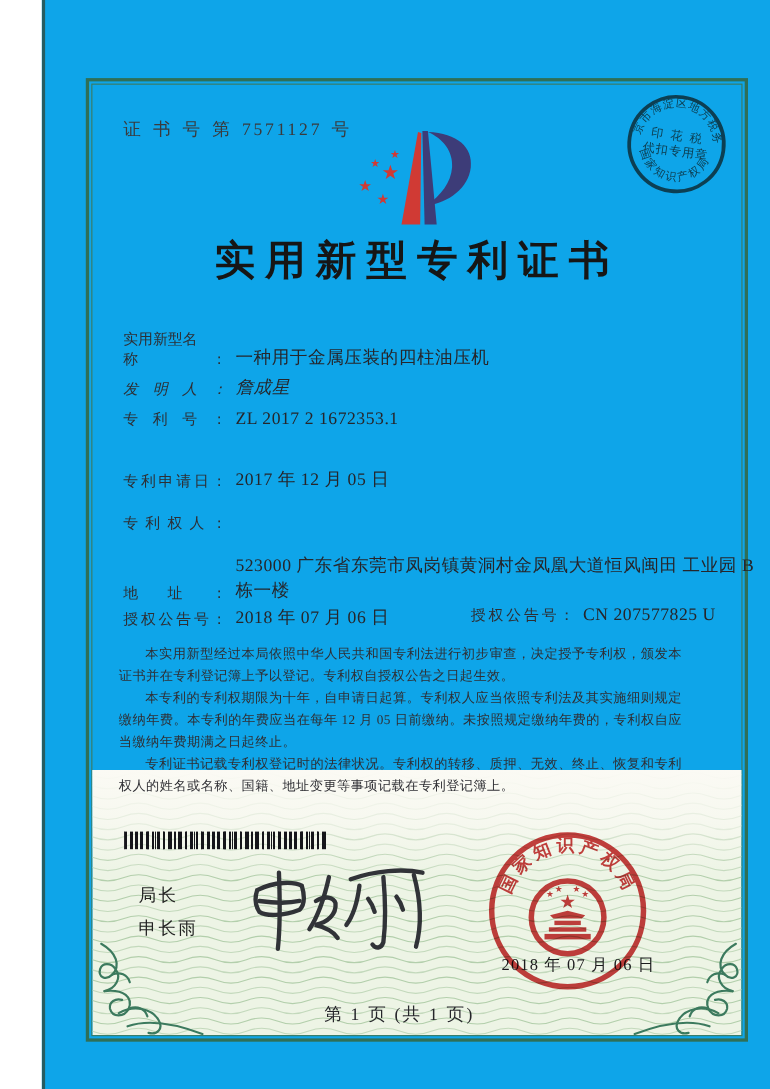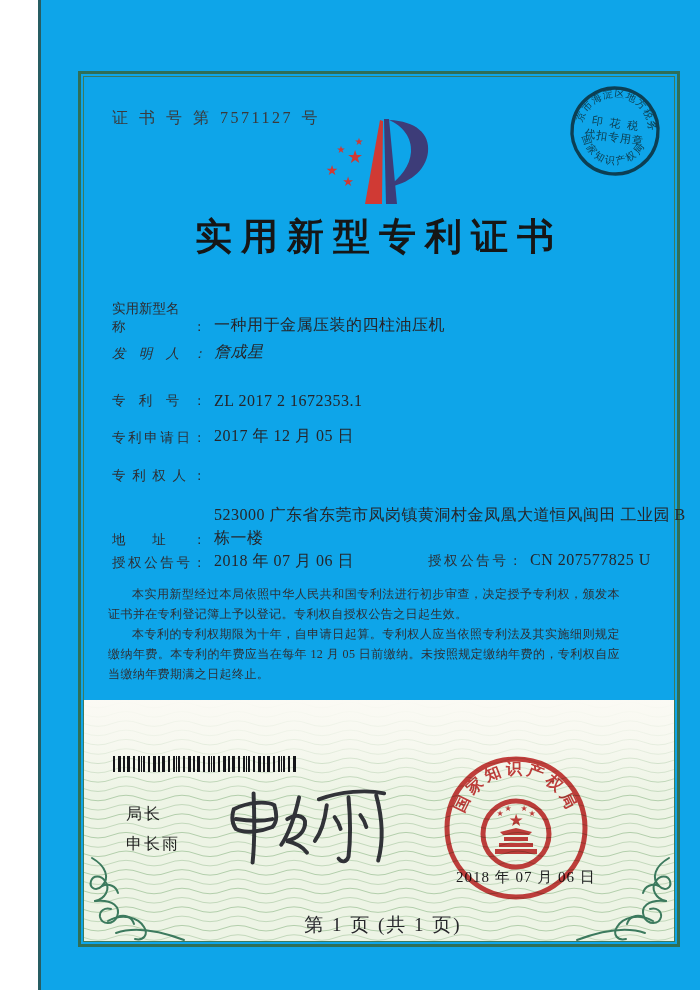--- a/index.html
+++ b/index.html
@@ -24,21 +24,21 @@
   .cert-no{position:absolute;left:74px;top:108px;font-size:16px;letter-spacing:2.5px;word-spacing:2px;color:#3a3a3c;}
   .logo{position:absolute;left:280px;top:114px;width:120px;height:95px;}
   .title{position:absolute;left:40px;top:212px;width:602px;text-align:center;
     font-size:37px;font-weight:700;letter-spacing:9px;color:#161616;}
   .tax-stamp{position:absolute;left:505px;top:59px;width:144px;height:144px;
     transform:rotate(8deg);opacity:.85;mix-blend-mode:multiply;}
   
   .row{position:absolute;left:74px;display:flex;align-items:flex-end;}
   .row .lbl{display:inline-block;width:94px;font-size:13.5px;text-align-last:justify;color:#2e2e33;flex:none;}
   .row .val{font-size:16px;letter-spacing:.5px;margin-left:8px;color:#26262b;}
-  .row-name{top:300px;} .row-inventor{top:342px;font-style:italic;} .row-patno{top:392px;font-family:Liberation Serif, serif;}
+  .row-name{top:300px;} .row-inventor{top:342px;font-style:italic;} .row-patno{top:372px;font-family:Liberation Serif, serif;}
   .row-filing{top:426px;} .row-patentee{top:467px;} .row-address{top:503px;}
   .row-grant{top:551px;width:560px;}
   .row-address .val{display:inline-block;width:472px;line-height:23px;}
   .pair2{position:absolute;left:316px;top:0;display:flex;align-items:baseline;}
   
   .paras{position:absolute;left:70px;top:584px;width:512px;font-size:12px;line-height:20px;
     text-align:justify;color:#2f2f34;letter-spacing:.4px;}
   .paras p{margin:0;text-indent:2em;}
   
   .barcode{position:absolute;left:75px;top:756px;width:184px;height:16px;
@@ -46,22 +46,22 @@
       repeating-linear-gradient(90deg,#15151a 0 2px,transparent 2px 5px),
       repeating-linear-gradient(90deg,#15151a 0 1px,transparent 1px 7px);}
   
   .director-title{position:absolute;left:88px;top:804px;font-size:16px;letter-spacing:2px;color:#222;}
   .director-name{position:absolute;left:88px;top:834px;font-size:16px;letter-spacing:2px;color:#222;}
   .signature{position:absolute;left:178px;top:778px;width:178px;height:94px;}
   
   .seal-date{position:absolute;left:418px;top:868px;font-size:15px;letter-spacing:1px;color:#1b1b1d;}
   .seal{position:absolute;left:378px;top:728px;width:200px;height:200px;opacity:.92;mix-blend-mode:multiply;}
   
-  .footer{position:absolute;left:44px;top:912px;width:602px;text-align:center;
-    font-size:19px;letter-spacing:2px;color:#26262b;}
+  .footer{position:absolute;left:24px;top:912px;width:602px;text-align:center;
+    font-size:16px;letter-spacing:2px;color:#26262b;}
 </style>
 </head>
 <body>
 
 <div class="page">
 
   <div class="frame">
     <div class="frame-inner"></div>
   </div>
 
@@ -176,20 +176,21 @@
     <span class="val">2018 年 07 月 06 日</span>
     <span class="pair2">
       <span class="lbl">授权公告号：</span>
       <span class="val">CN 207577825 U</span>
     </span>
   </div>
 
   <div class="paras">
     <p>本实用新型经过本局依照中华人民共和国专利法进行初步审查，决定授予专利权，颁发本证书并在专利登记簿上予以登记。专利权自授权公告之日起生效。</p>
     <p>本专利的专利权期限为十年，自申请日起算。专利权人应当依照专利法及其实施细则规定缴纳年费。本专利的年费应当在每年 12 月 05 日前缴纳。未按照规定缴纳年费的，专利权自应当缴纳年费期满之日起终止。</p>
+    <p>专利证书记载专利权登记时的法律状况。专利权的转移、质押、无效、终止、恢复和专利权人的姓名或名称、国籍、地址变更等事项记载在专利登记簿上。</p>
   </div>
 
   <div class="barcode"></div>
 
   <div class="director-title">局长</div>
   <div class="director-name">申长雨</div>
   <svg class="signature" viewBox="0 0 180 92">
     <g fill="none" stroke="#22232a" stroke-width="4" stroke-linecap="round" opacity=".92">
       <path d="M 18,30 C 34,22 52,22 59,26 C 62,36 61,44 57,48 C 42,54 26,54 20,50 C 16,44 16,36 18,30 Z"></path>
       <path d="M 20,40 C 34,42 48,42 57,40"></path>

